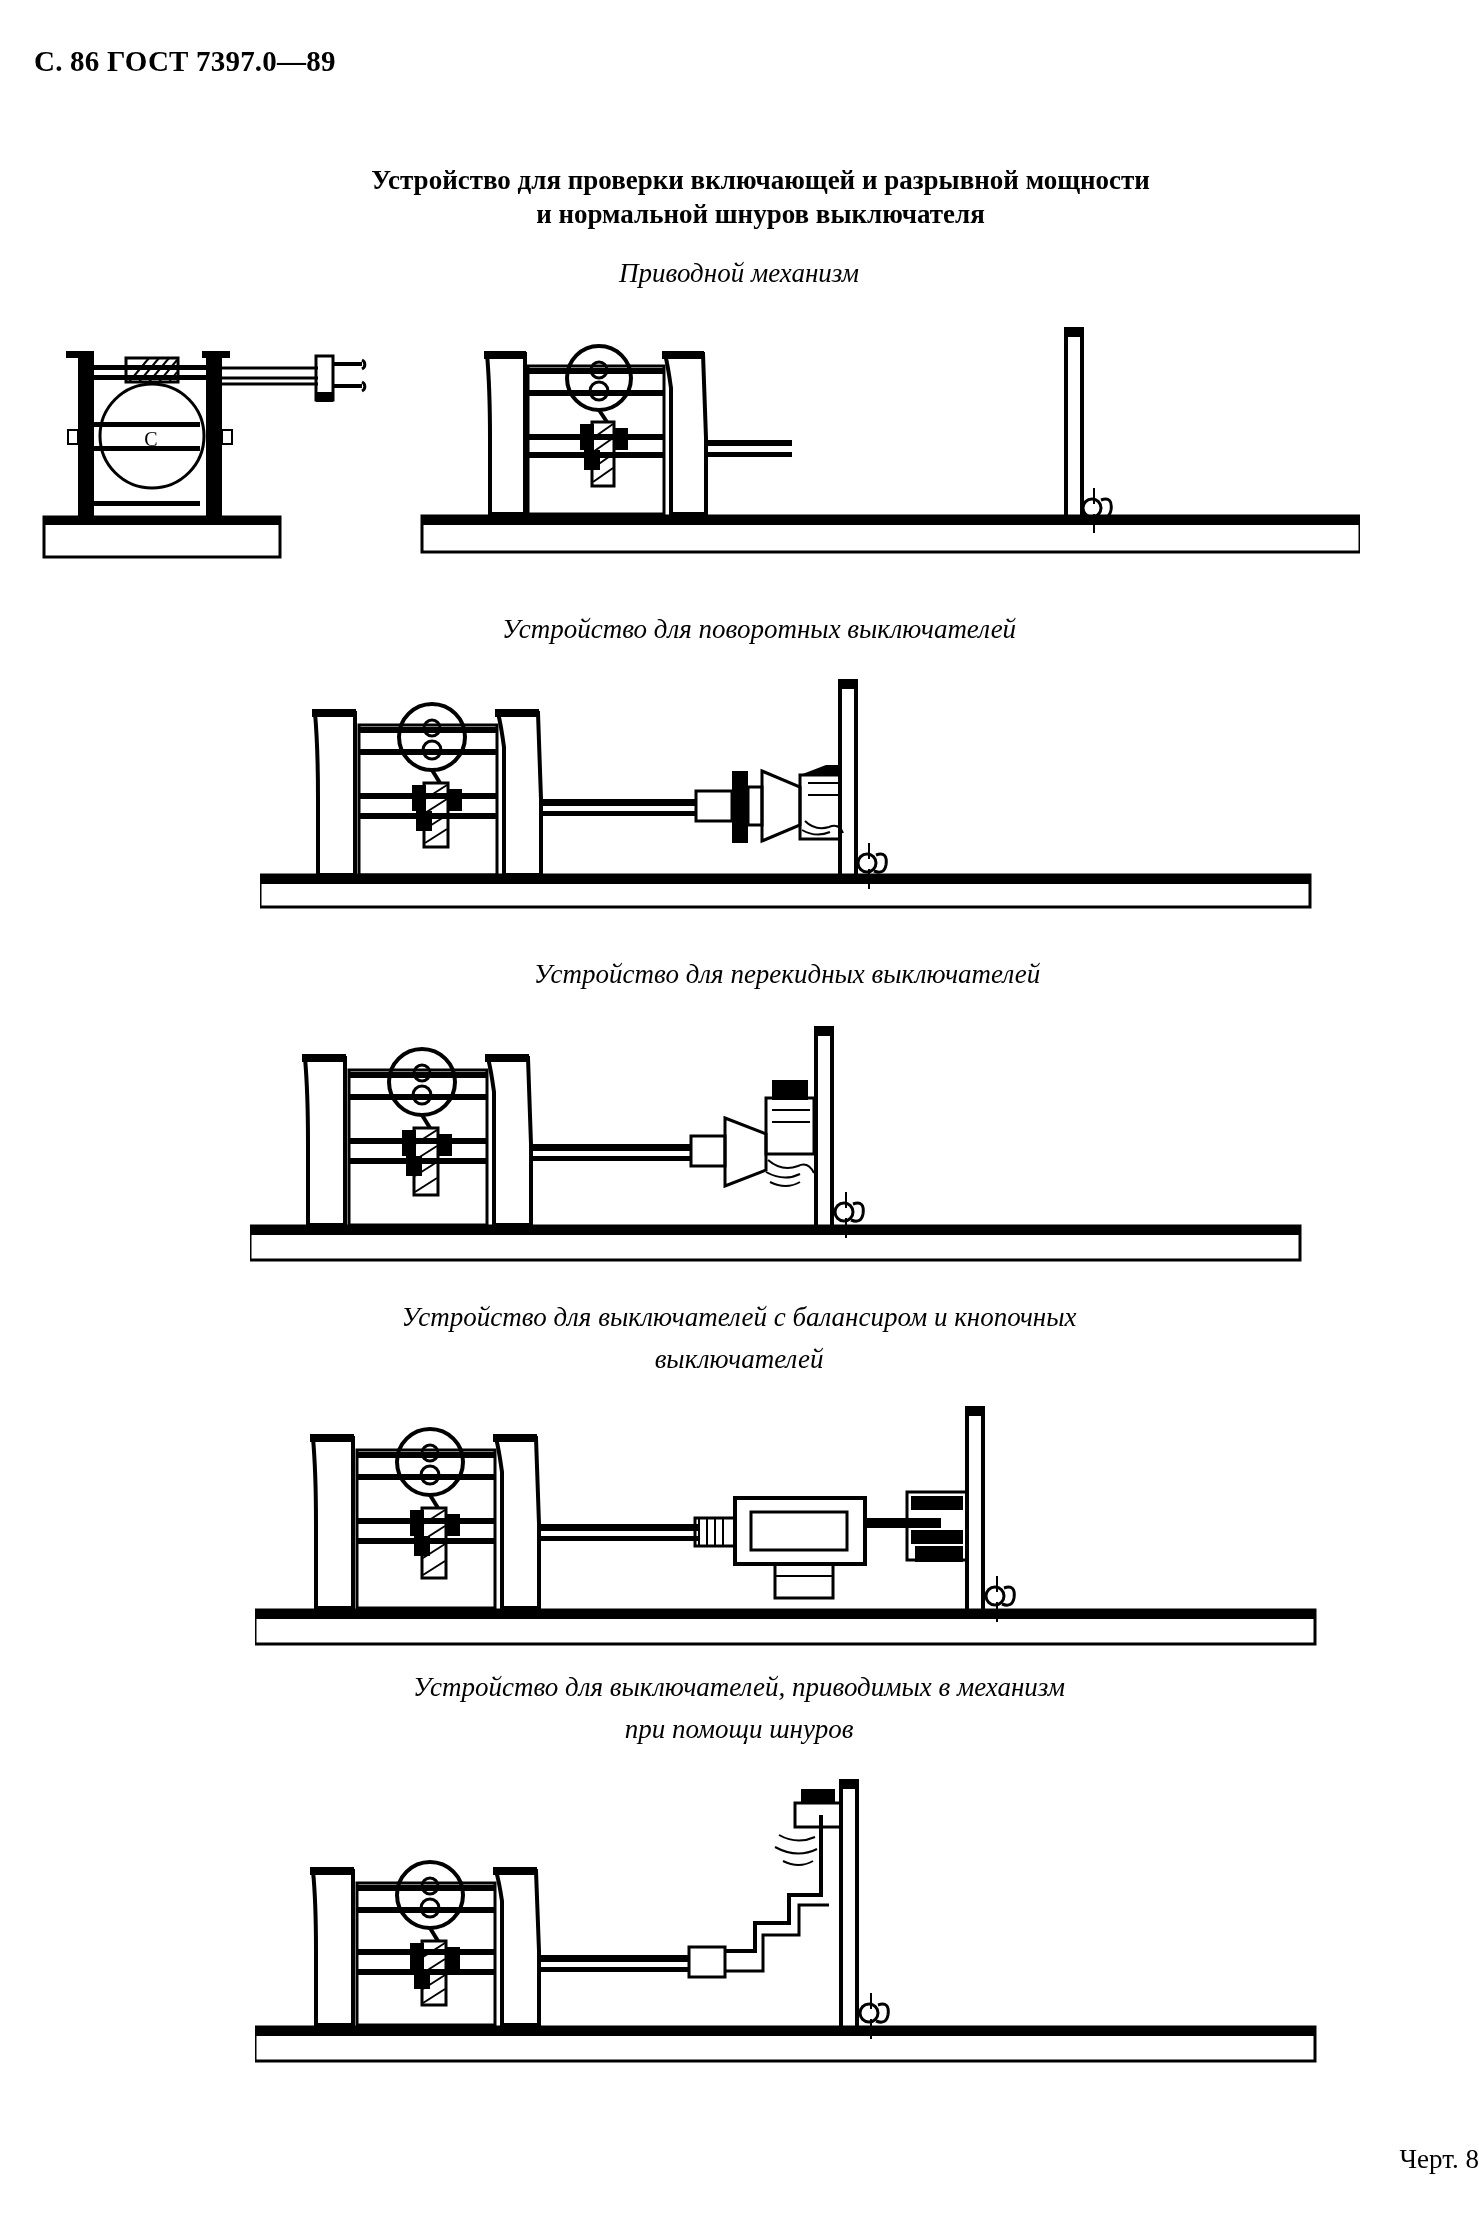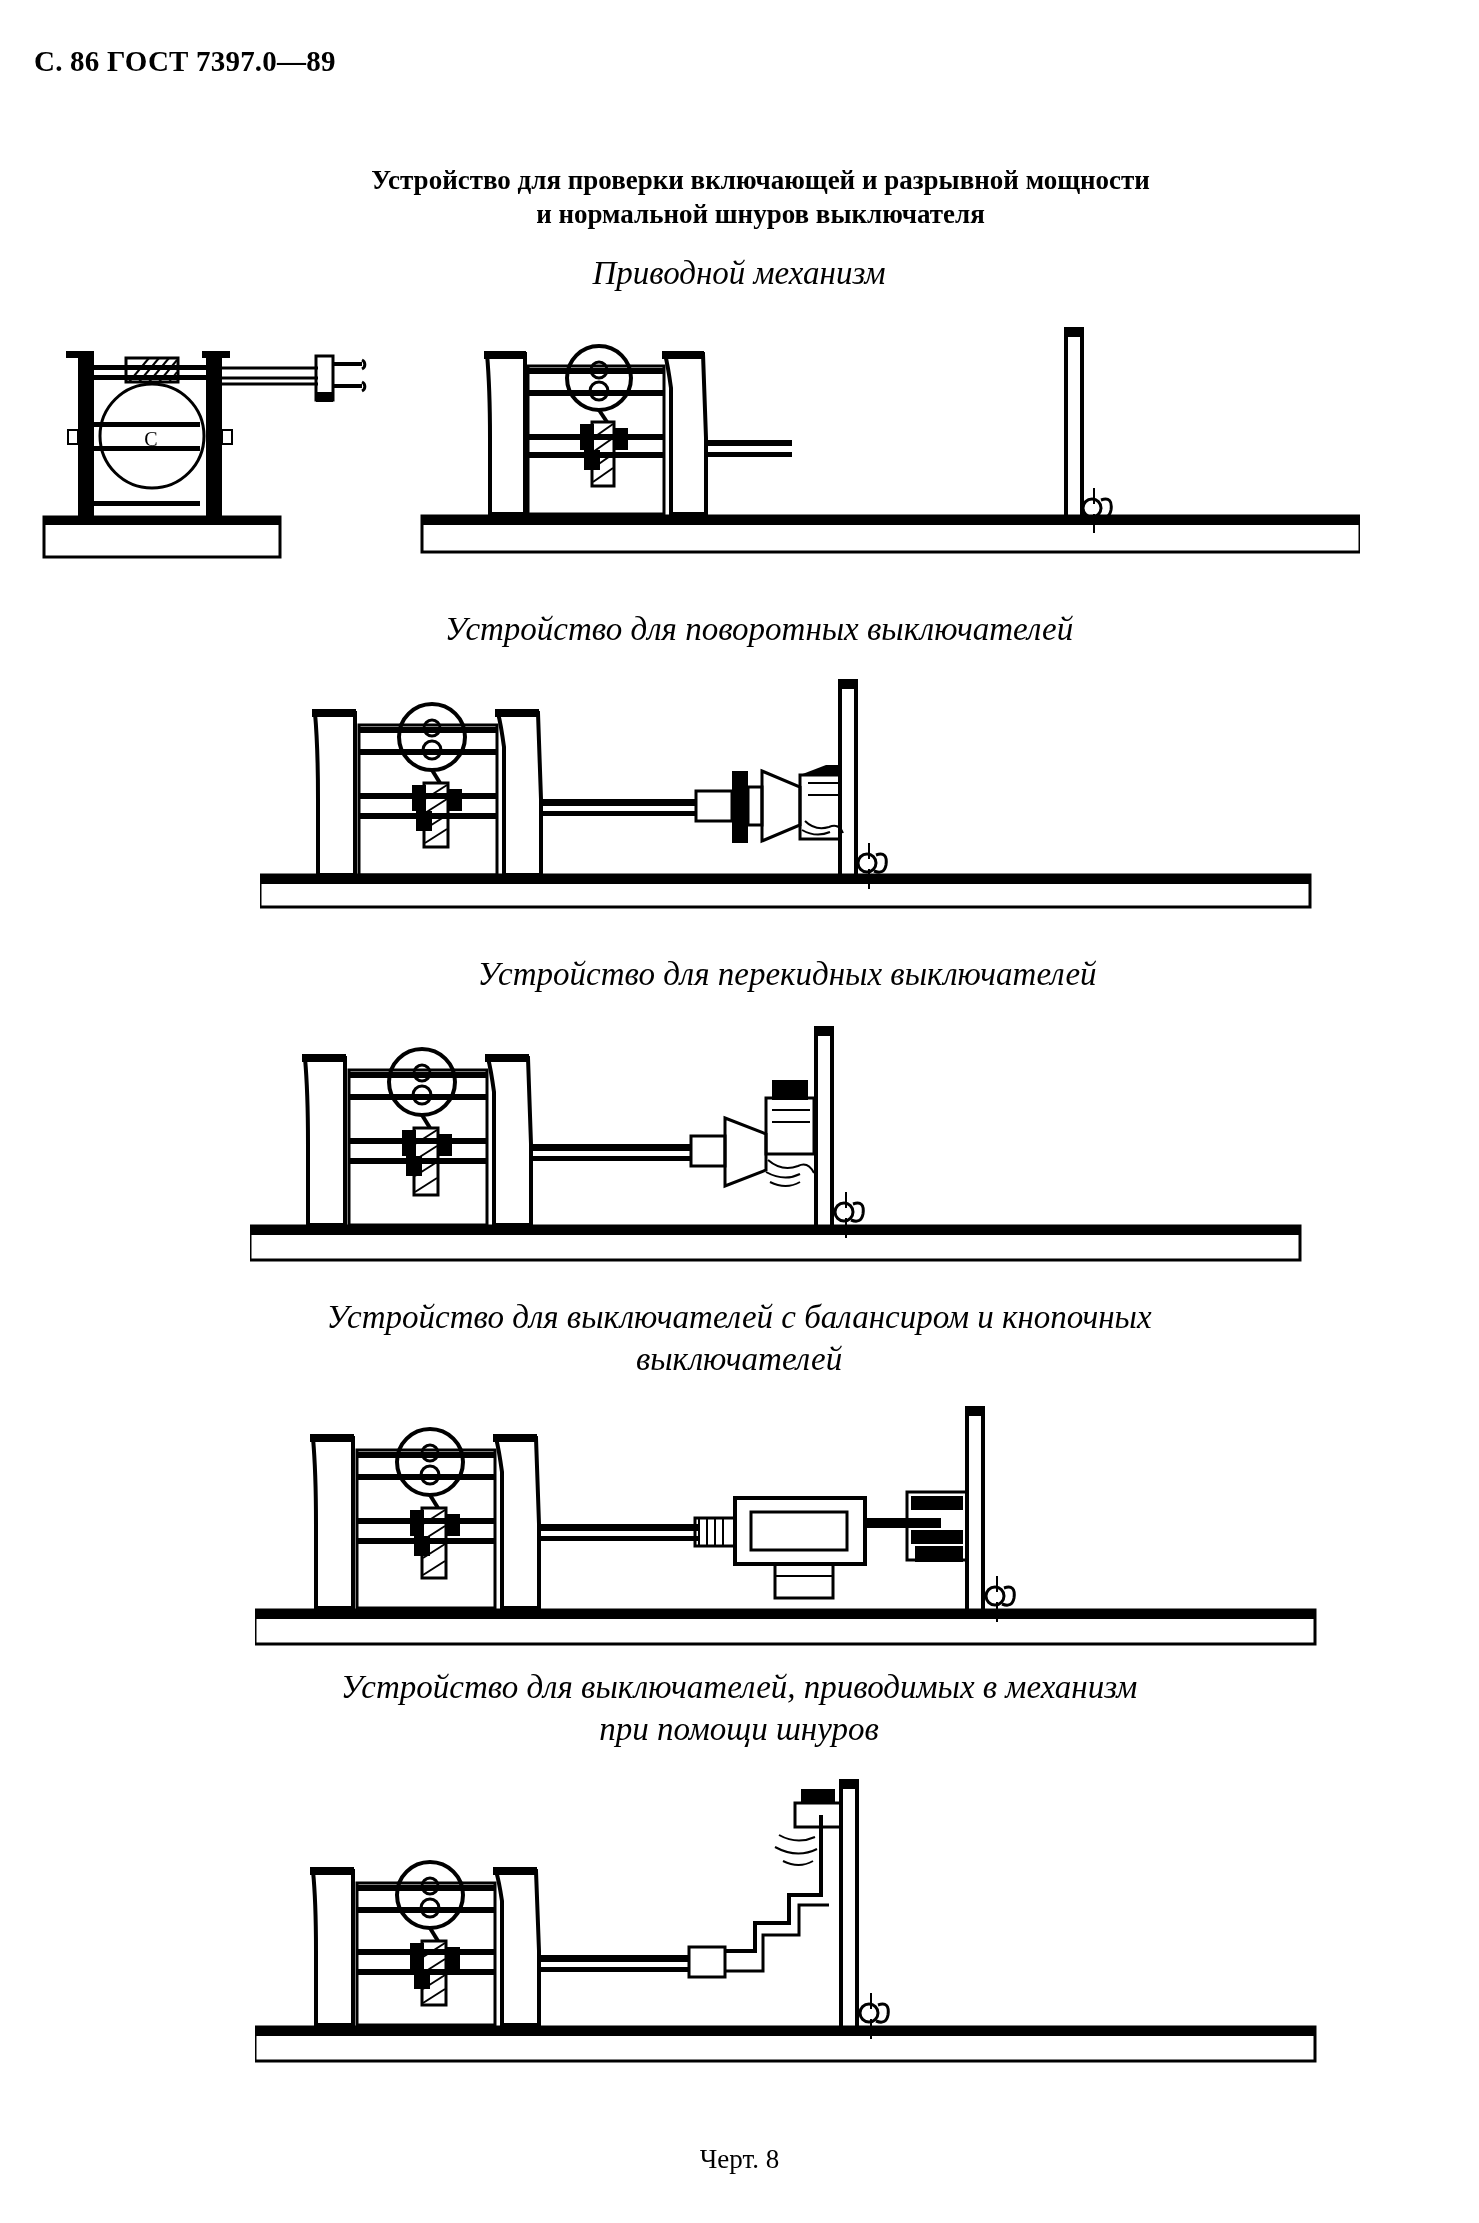--- a/index.html
+++ b/index.html
@@ -22,27 +22,27 @@
 
   
   .doc-title {
     position:absolute; left:0; top:163px; width:1479px;
     text-align:center; font-weight:bold; font-size:27px; line-height:34px;padding-left:21px;
   }
   .doc-title .l2 { display:block; }
 
   .sec-caption {
     position:absolute; width:1478px; text-align:center;
-    font-style:italic; font-size:33px; line-height:42px;
+    font-style:italic; font-size:27px; line-height:42px;
     font-family:"Liberation Serif", serif;
   }
 
   .fig-caption {
     position:absolute; left:0; top:2144px; width:1479px;
-    text-align:center; font-size:27px;
+    text-align:right; font-size:27px;
   }
 
   
   .fig { position:absolute; }
   .fig svg { display:block; }
 </style>
 </head>
 <body>
 
 <div class="page">

